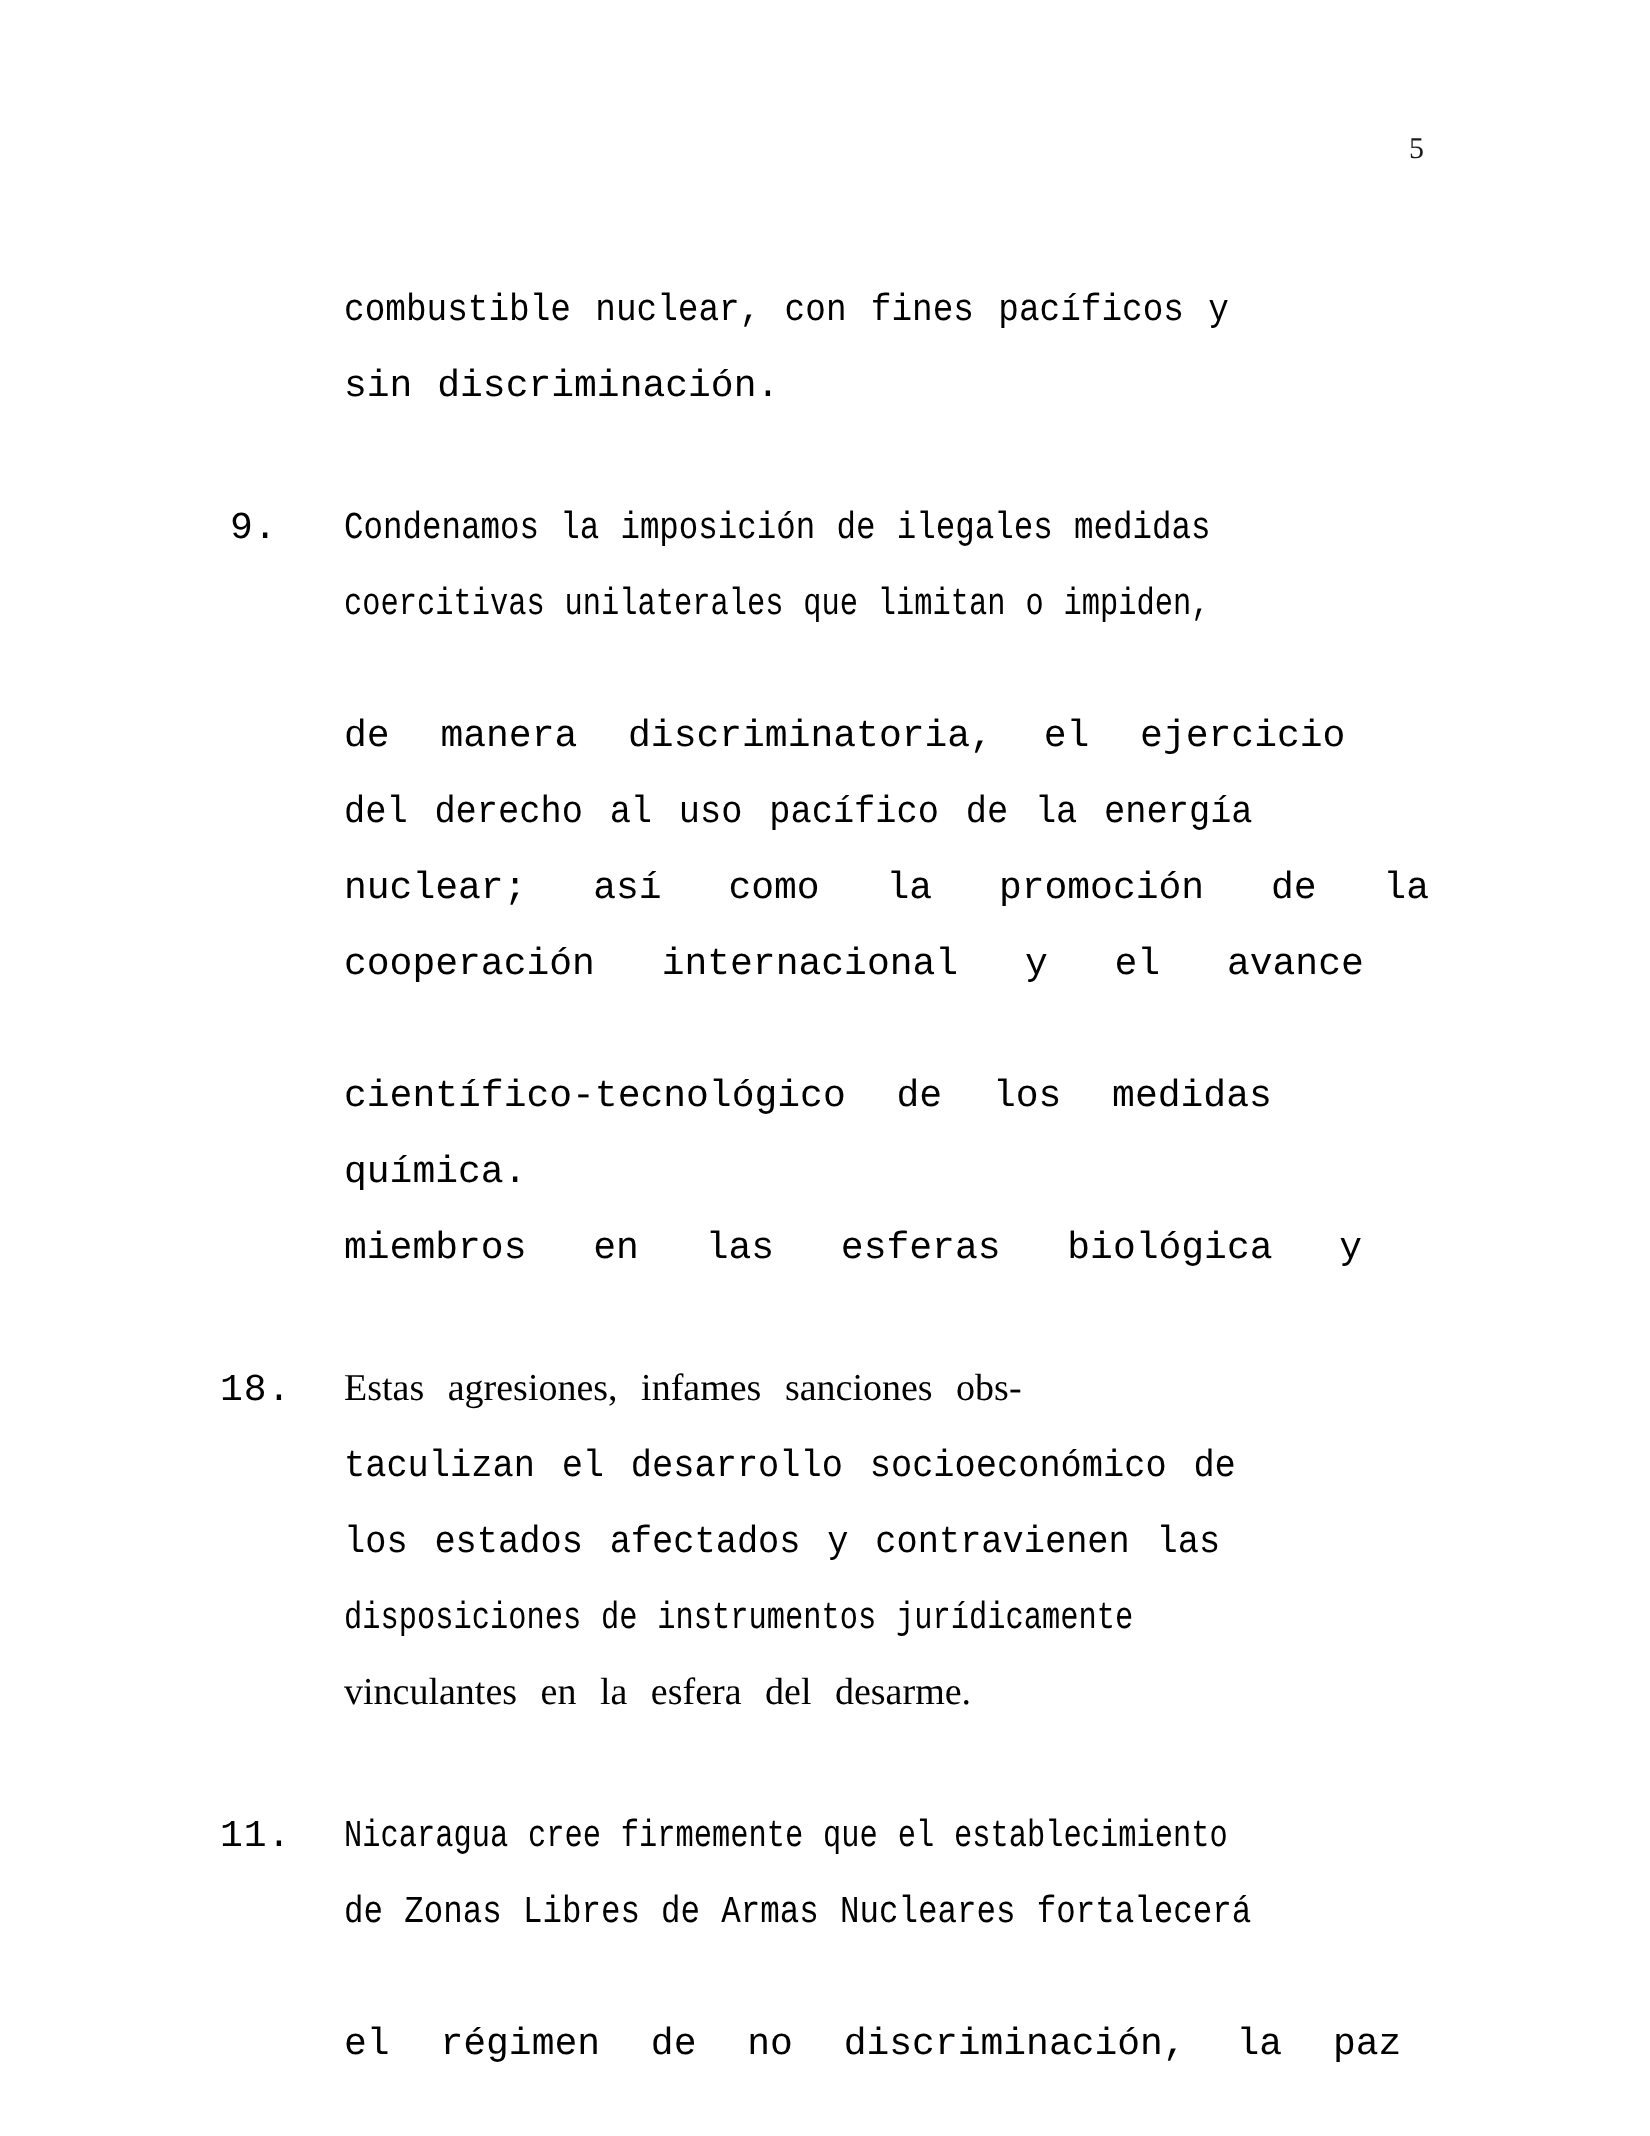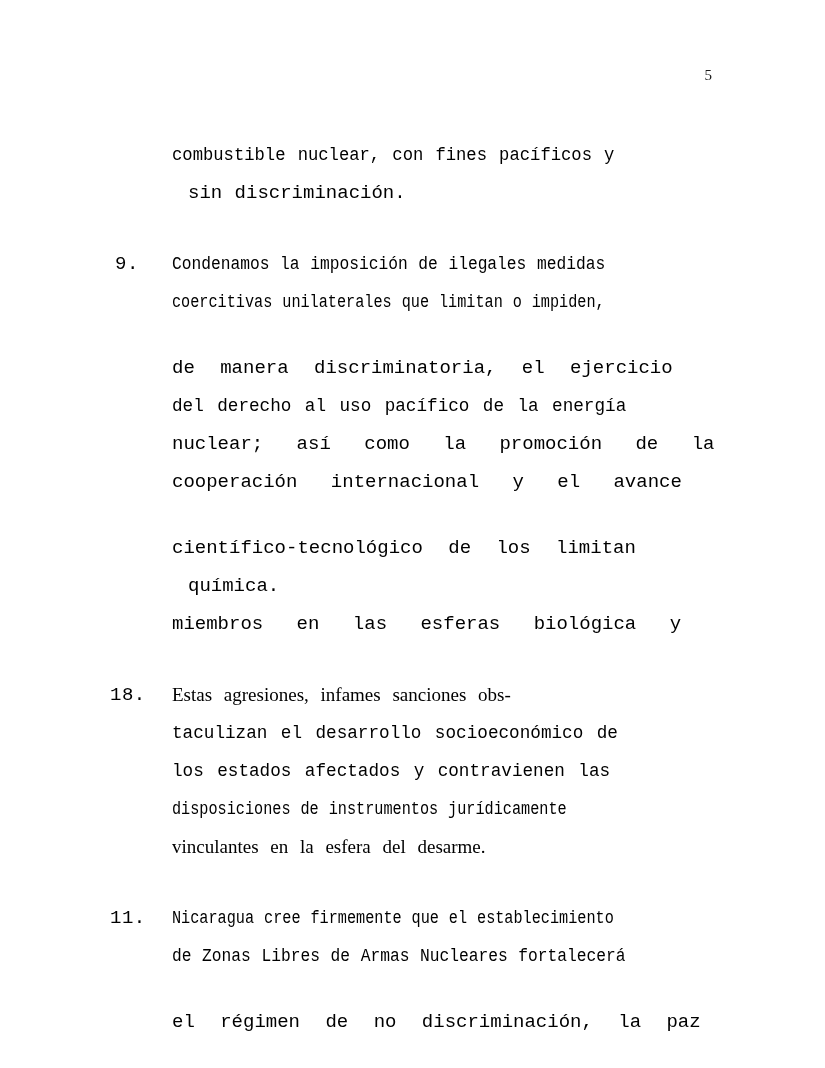--- a/index.html
+++ b/index.html
@@ -75,21 +75,21 @@
     white-space: pre;
     letter-spacing: 0;
     display: block;
     height: 38px;
   }
 
   
   .line.wide    { word-spacing: 7px; font-family: Liberation Serif, serif; }
   .line.wider   { word-spacing: 14px; margin-top: 28px; }
   .line.widest  { word-spacing: 22px; }
-  .line.normal  { word-spacing: 1px; margin-left: 16px; }
+  .line.normal  { word-spacing: 1px; }
 
   .line.cond {
     transform: scaleX(0.855);
     transform-origin: left center;
     word-spacing: 1px;
   }
   .line.cond2 {
     transform: scaleX(0.80);
     transform-origin: left center;
     word-spacing: 1px;
@@ -118,21 +118,21 @@
         <span class="line normal">sin discriminación.</span>
       </div>
       <div class="para">
         <div class="para-number narrow">9.</div>
         <span class="line cond">Condenamos la imposición de ilegales medidas</span>
         <span class="line cond2">coercitivas unilaterales que limitan o impiden,</span>
         <span class="line wider">de manera discriminatoria, el ejercicio</span>
         <span class="line cond4">del derecho al uso pacífico de la energía</span>
         <span class="line widest">nuclear; así como la promoción de la</span>
         <span class="line widest">cooperación internacional y el avance</span>
-        <span class="line wider">científico-tecnológico de los limitan</span>
+        <span class="line wider">científico-tecnológico de los medidas</span>
         <span class="line normal">química.</span>
         <span class="line widest">miembros en las esferas biológica y</span>
       </div>
       <div class="para">
         <div class="para-number">18.</div>
         <span class="line wide">Estas agresiones, infames sanciones obs-</span>
         <span class="line cond4">taculizan el desarrollo socioeconómico de</span>
         <span class="line cond4">los estados afectados y contravienen las</span>
         <span class="line cond2">disposiciones de instrumentos jurídicamente</span>
         <span class="line wide">vinculantes en la esfera del desarme.</span>

